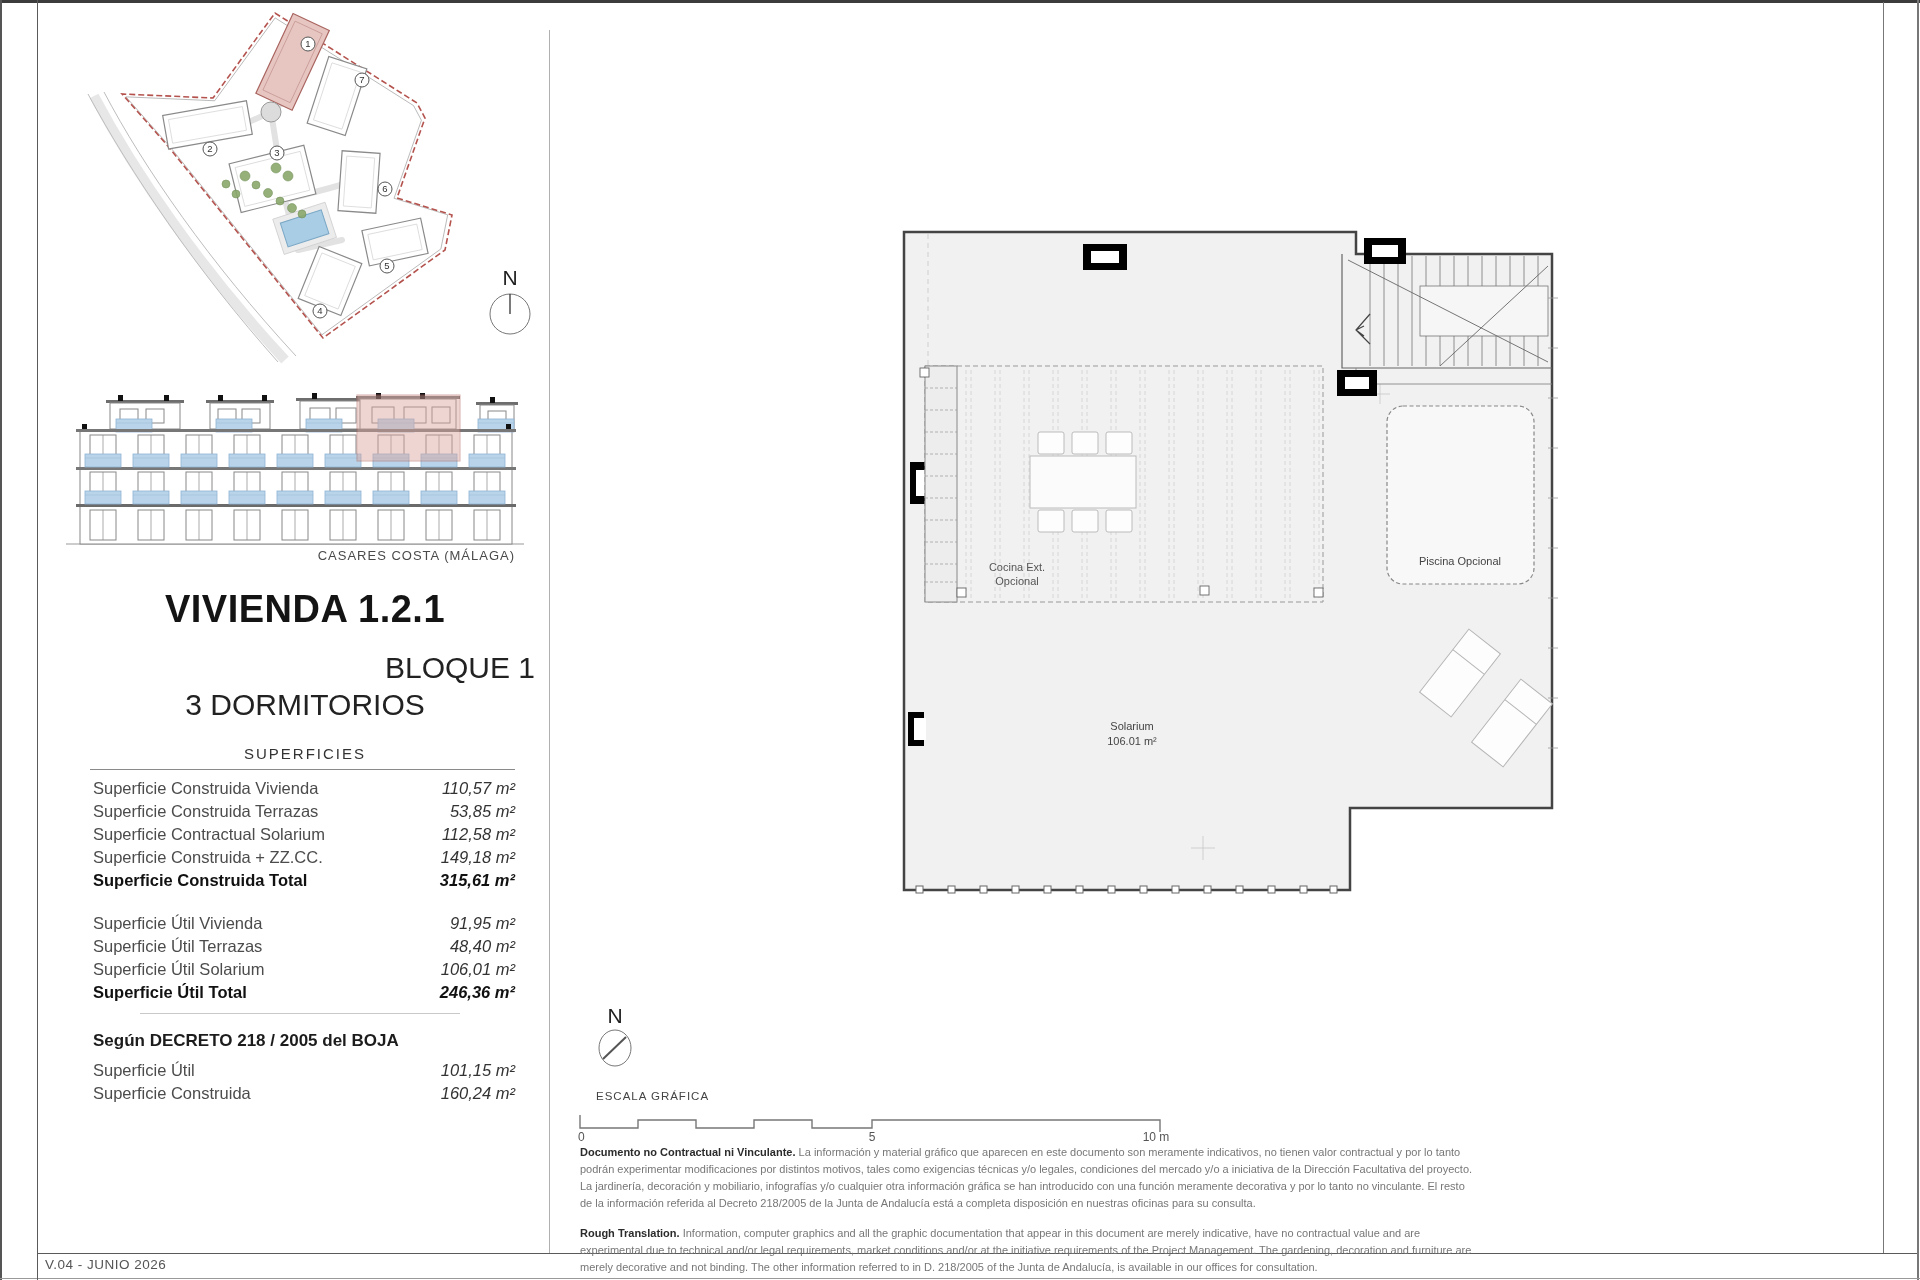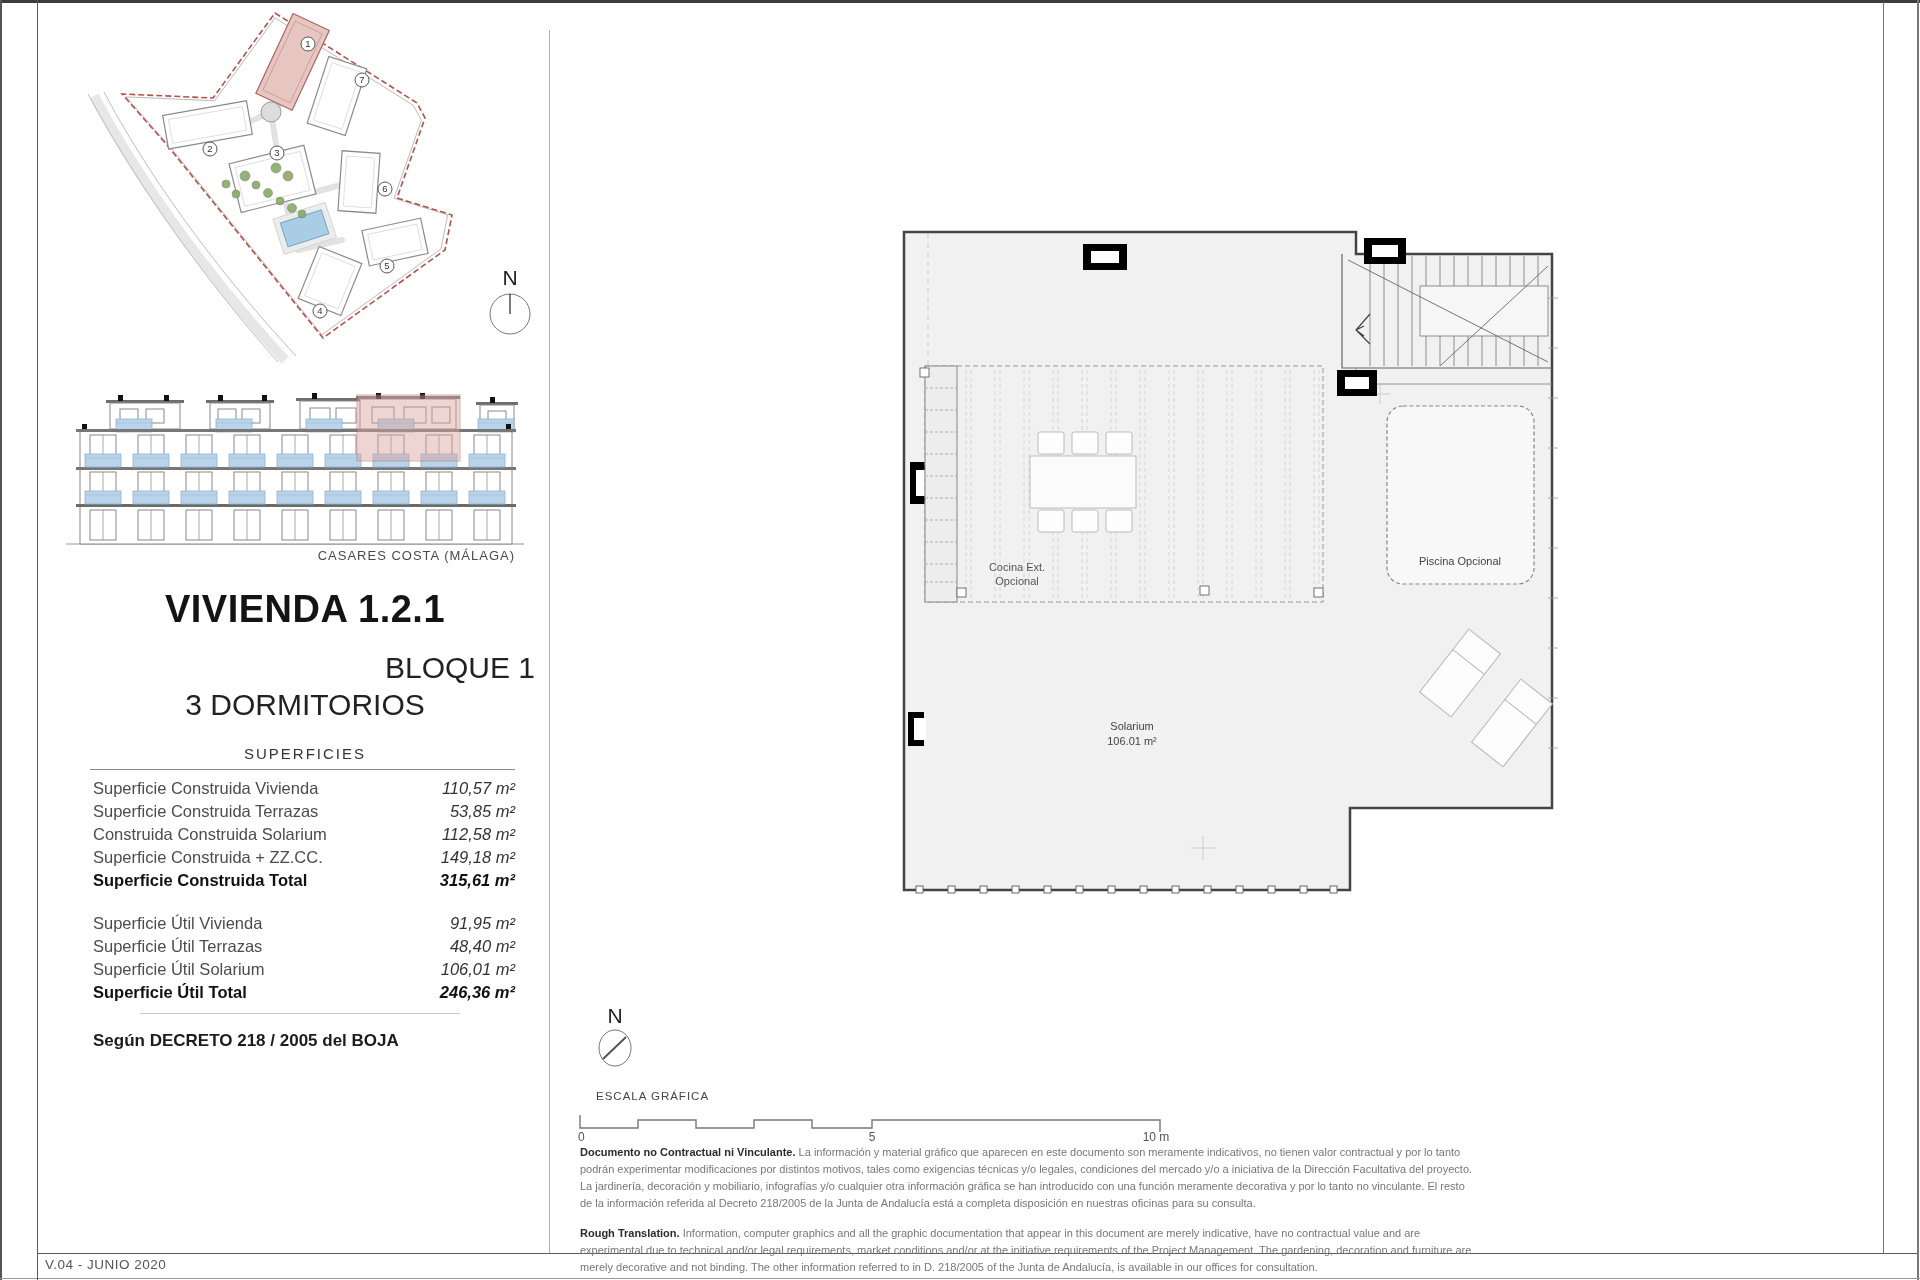--- a/index.html
+++ b/index.html
@@ -311,21 +311,21 @@
   <div class="rows" style="top:779px">
     <div class="t-row">
       <span class="t-label">Superficie Construida Vivienda</span>
       <span class="t-value">110,57 m²</span>
     </div>
     <div class="t-row">
       <span class="t-label">Superficie Construida Terrazas</span>
       <span class="t-value">53,85 m²</span>
     </div>
     <div class="t-row">
-      <span class="t-label">Construida Construida Solarium</span>
+      <span class="t-label">Superficie Contractual Solarium</span>
       <span class="t-value">112,58 m²</span>
     </div>
     <div class="t-row">
       <span class="t-label">Superficie Construida + ZZ.CC.</span>
       <span class="t-value">149,18 m²</span>
     </div>
     <div class="t-row total">
       <span class="t-label">Superficie Construida Total</span>
       <span class="t-value">315,61 m²</span>
     </div>
@@ -346,20 +346,30 @@
     </div>
     <div class="t-row total">
       <span class="t-label">Superficie Útil Total</span>
       <span class="t-value">246,36 m²</span>
     </div>
   </div>
 
   <div class="hr" id="hr2"></div>
   <div class="abs" id="decree-head">Según DECRETO 218 / 2005 del BOJA</div>
 
+  <div class="rows" style="top:1061px">
+    <div class="t-row">
+      <span class="t-label">Superficie Útil</span>
+      <span class="t-value">101,15 m²</span>
+    </div>
+    <div class="t-row">
+      <span class="t-label">Superficie Construida</span>
+      <span class="t-value">160,24 m²</span>
+    </div>
+  </div>
 
   <svg class="abs" style="left:900px;top:218px" width="680" height="700" viewBox="0 0 680 700">
 
     <path d="M4,14 L456,14 L456,36 L652,36 L652,590 L450,590 L450,672 L4,672 Z" fill="#f1f1f1" stroke="#444" stroke-width="2.5" stroke-linejoin="miter"></path>
 
     <g stroke="#c8c8c8" stroke-width="0.8">
       <path d="M28,16 V148" stroke-dasharray="5,4"></path>
       <path d="M291,630 h24 M303,618 v24"></path>
       <path d="M470,176 h20 M480,166 v20"></path>
     </g>
@@ -463,14 +473,14 @@
     <text x="0" y="31" font-size="12" fill="#555">0</text>
     <text x="294" y="31" font-size="12" fill="#555" text-anchor="middle">5</text>
     <text x="578" y="31" font-size="12" fill="#555" text-anchor="middle">10 m</text>
   </svg>
 
   <div class="abs" id="disclaimer">
     <p><b>Documento no Contractual ni Vinculante.</b><span> La información y material gráfico que aparecen en este documento son meramente indicativos, no tienen valor contractual y por lo tanto podrán experimentar modificaciones por distintos motivos, tales como exigencias técnicas y/o legales, condiciones del mercado y/o a iniciativa de la Dirección Facultativa del proyecto. La jardinería, decoración y mobiliario, infografías y/o cualquier otra información gráfica se han introducido con una función meramente decorativa y por lo tanto no vinculante. El resto de la información referida al Decreto 218/2005 de la Junta de Andalucía está a completa disposición en nuestras oficinas para su consulta.</span></p>
     <p><b>Rough Translation.</b><span> Information, computer graphics and all the graphic documentation that appear in this document are merely indicative, have no contractual value and are experimental due to technical and/or legal requirements, market conditions and/or at the initiative requirements of the Project Management. The gardening, decoration and furniture are merely decorative and not binding. The other information referred to in D. 218/2005 of the Junta de Andalucía, is available in our offices for consultation.</span></p>
   </div>
 
-  <div class="abs" id="version">V.04 - JUNIO 2020</div>
+  <div class="abs" id="version">V.04 - JUNIO 2026</div>
 </div>
 
 </body></html>

